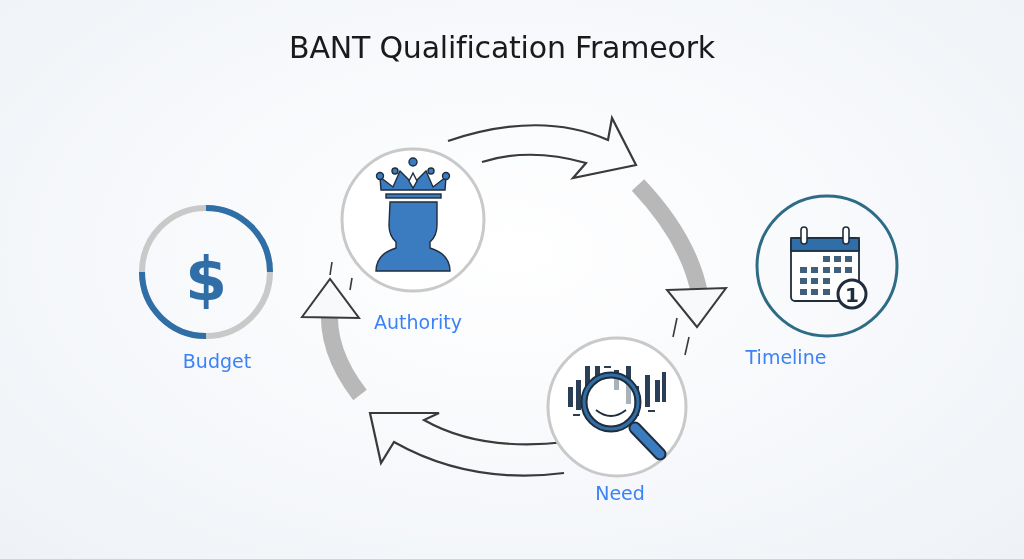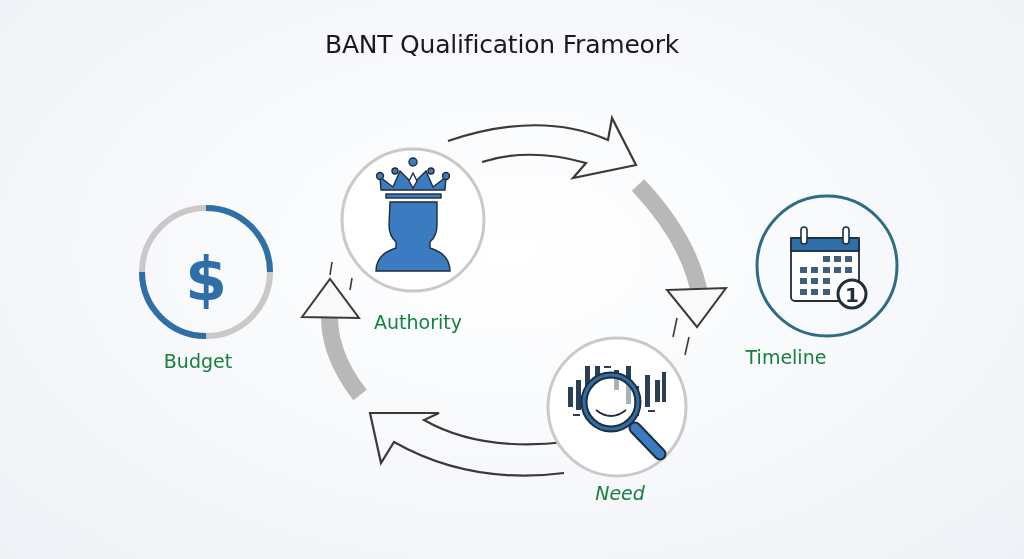--- a/index.html
+++ b/index.html
@@ -4,25 +4,25 @@
 <style>
   html, body { margin: 0; padding: 0; }
   body {
     width: 1024px; height: 559px; overflow: hidden;
     background: radial-gradient(ellipse at 50% 45%, #ffffff 0%, #f6f8fb 55%, #eef2f6 100%);
     font-family: "DejaVu Sans", sans-serif;
     position: relative;
   }
   .title {
     position: absolute; left: 0; width: 1004px; top: 30px; text-align: center;
-    font-size: 25px; color: #1a1a1a; letter-spacing: -0.2px;
+    font-size: 30px; color: #1a1a1a; letter-spacing: -0.2px;
   }
   svg.diagram { position: absolute; left: 0; top: 0; }
   .label {
-    position: absolute; font-size: 19px; color: #15803d; text-align: center; width: 160px;
+    position: absolute; font-size: 19px; color: #3b82f6; text-align: center; width: 160px;
   }
 </style>
 </head>
 <body>
 
 <div class="title">BANT Qualification Frameork</div>
 
 <svg class="diagram" width="1024" height="559" viewBox="0 0 1024 559">
 
   <g fill="none" stroke="#3a3a3a" stroke-width="2.2" stroke-linejoin="miter">
@@ -117,16 +117,16 @@
       </g>
       <line x1="635" y1="428" x2="660" y2="454" stroke="#1f2d3d" stroke-width="13" stroke-linecap="round"></line>
       <line x1="635" y1="428" x2="660" y2="454" stroke="#3b7bbf" stroke-width="9" stroke-linecap="round"></line>
       <circle cx="611" cy="402" r="27" fill="rgba(255,255,255,0.6)" stroke="#1f2d3d" stroke-width="7"></circle>
       <circle cx="611" cy="402" r="27" fill="none" stroke="#2f6ea6" stroke-width="3"></circle>
       <path d="M596,410 Q611,422 626,410" fill="none" stroke="#1f2d3d" stroke-width="1.8"></path>
     </g>
   </g>
 </svg>
 
-<div class="label" style="left:118px; top:350px;">Budget</div>
+<div class="label" style="left:137px; top:350px;">Budget</div>
 <div class="label" style="left:338px; top:311px;">Authority</div>
 <div class="label" style="left:706px; top:346px;">Timeline</div>
-<div class="label" style="left:540px; top:482px;font-style:italic;">Need</div>
+<div class="label" style="left:540px; top:482px;">Need</div>
 
 </body></html>

